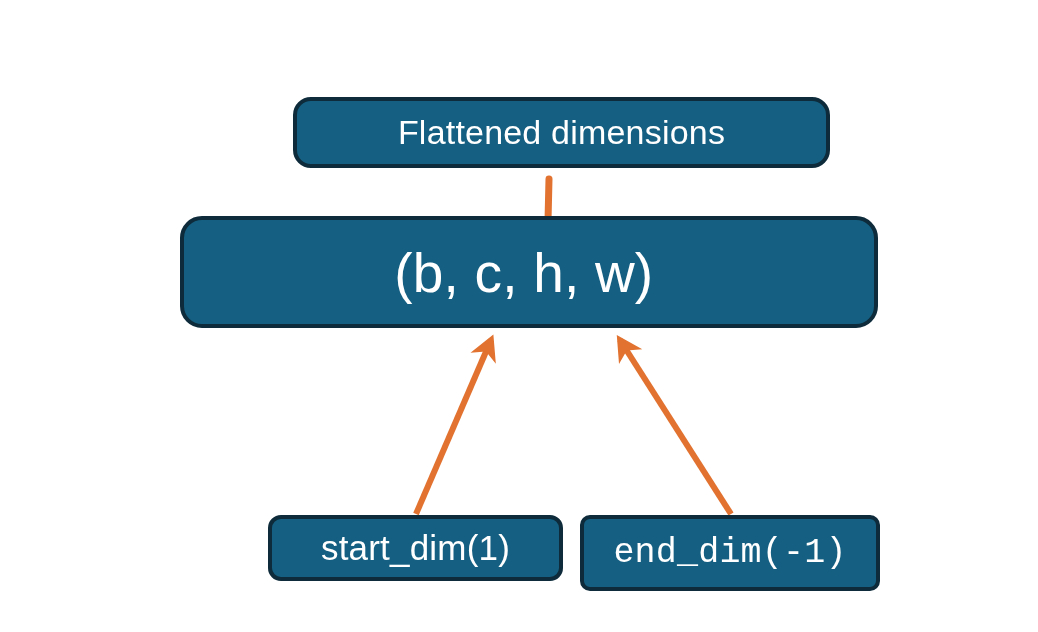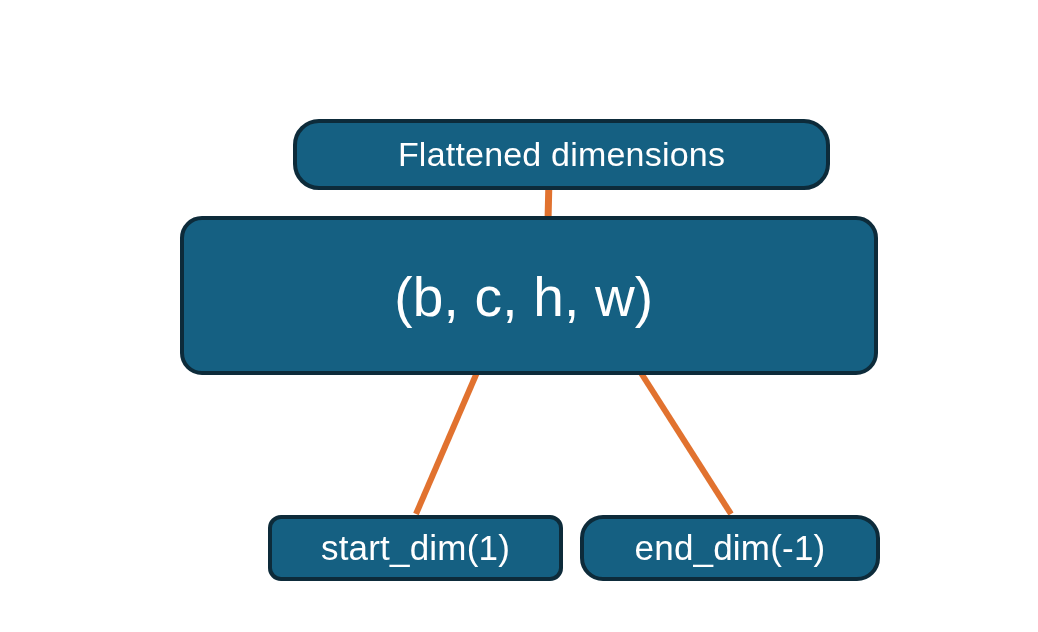--- a/index.html
+++ b/index.html
@@ -38,31 +38,30 @@
     white-space: nowrap;
     user-select: none;
   }
 
   
   #flattened-box {
     left: 293px;
     top: 97px;
     width: 537px;
     height: 71px;
-    border-radius: 26px;
+    border-radius: 18px;
     font-size: 34px;
-    margin-top: 22px;
   }
 
   
   #tuple-box {
     left: 180px;
     top: 216px;
     width: 698px;
-    height: 159px;
+    height: 112px;
     border-radius: 22px;
     font-size: 52px;
     align-items: flex-end;
     justify-content: flex-start;
     padding: 0;
   }
   #tuple-text {
     position: absolute;
     left: 50%;
     top: 50%;
@@ -78,23 +77,24 @@
     top: 515px;
     width: 295px;
     height: 66px;
     border-radius: 13px;
     font-size: 35px;
   }
   #end-dim-box {
     left: 580px;
     top: 515px;
     width: 300px;
-    height: 66px;
-    border-radius: 23px;
+    height: 76px;
+    border-radius: 10px;
     font-size: 35px;
+    font-family: Liberation Mono, monospace;
   }
 
   .node-label {
     pointer-events: none;
   }
 </style>
 </head>
 <body>
 
 <svg id="diagram-canvas" viewBox="0 0 1038 632">

